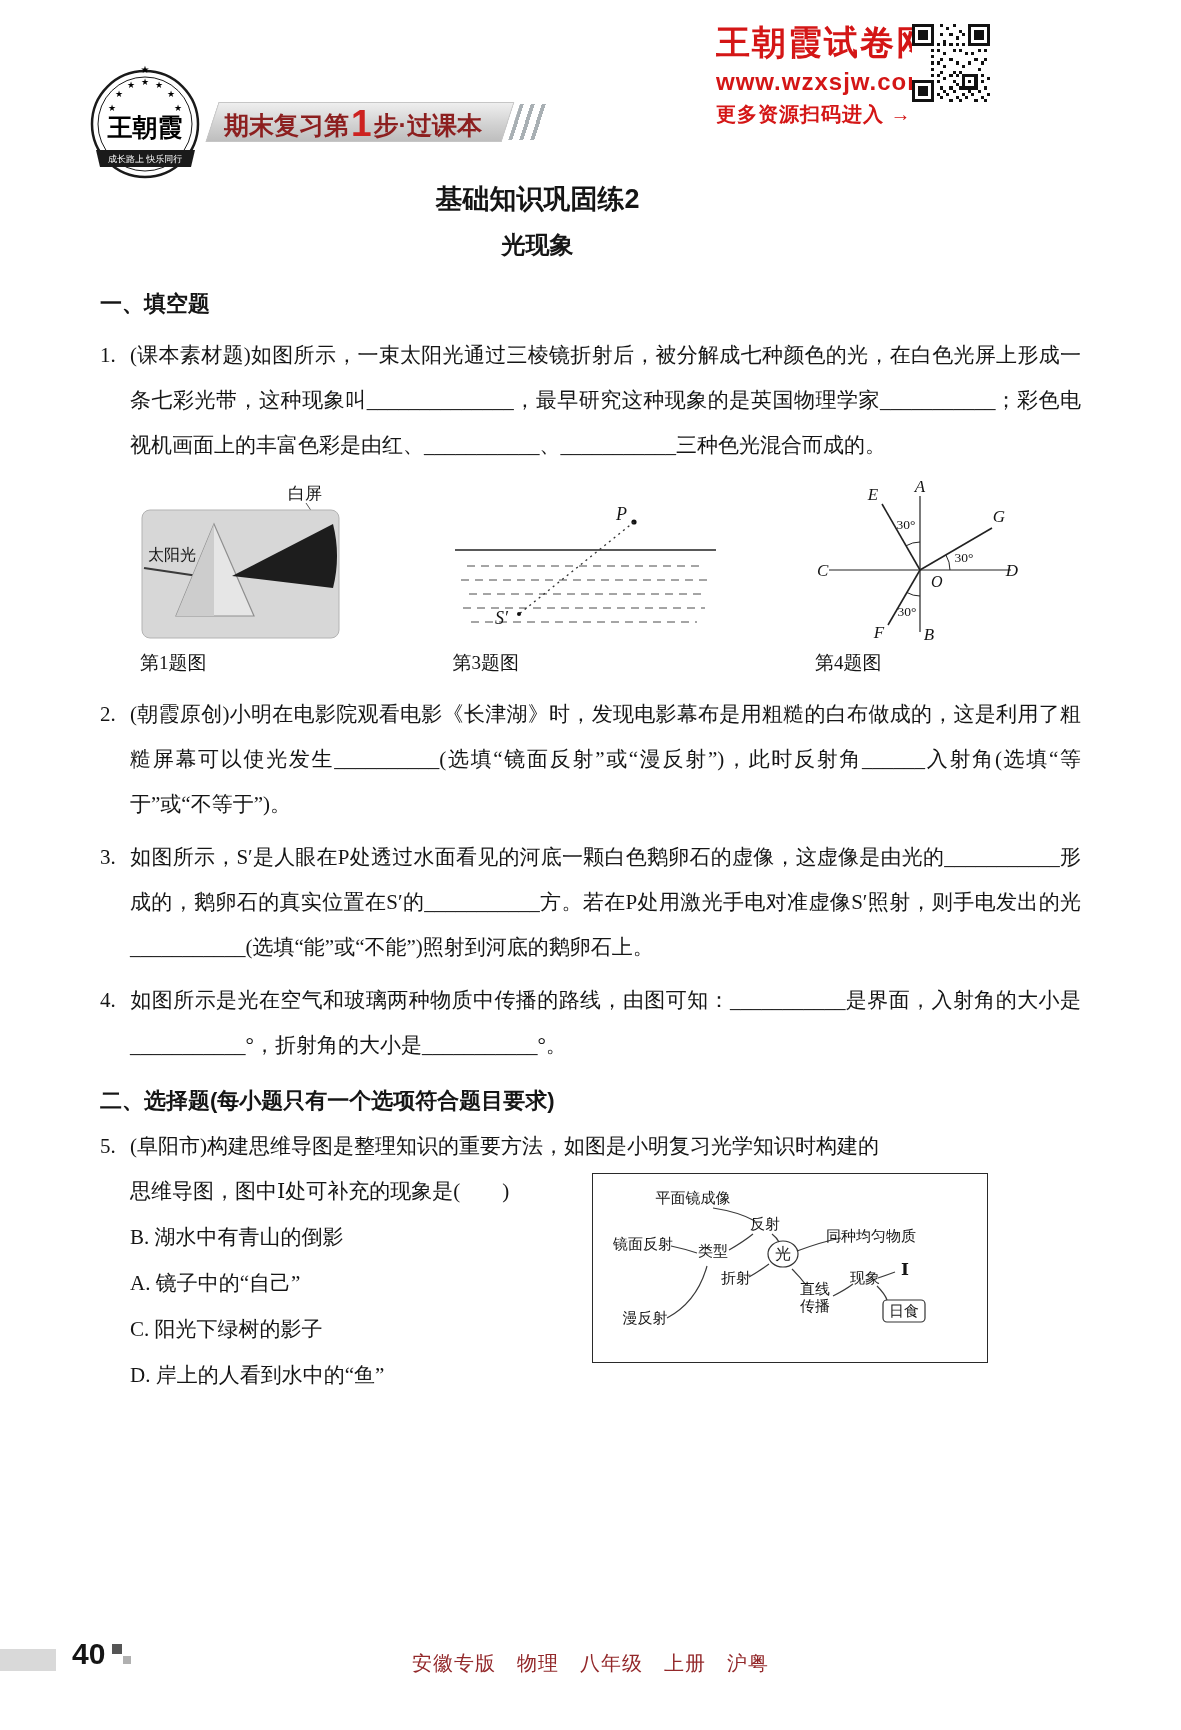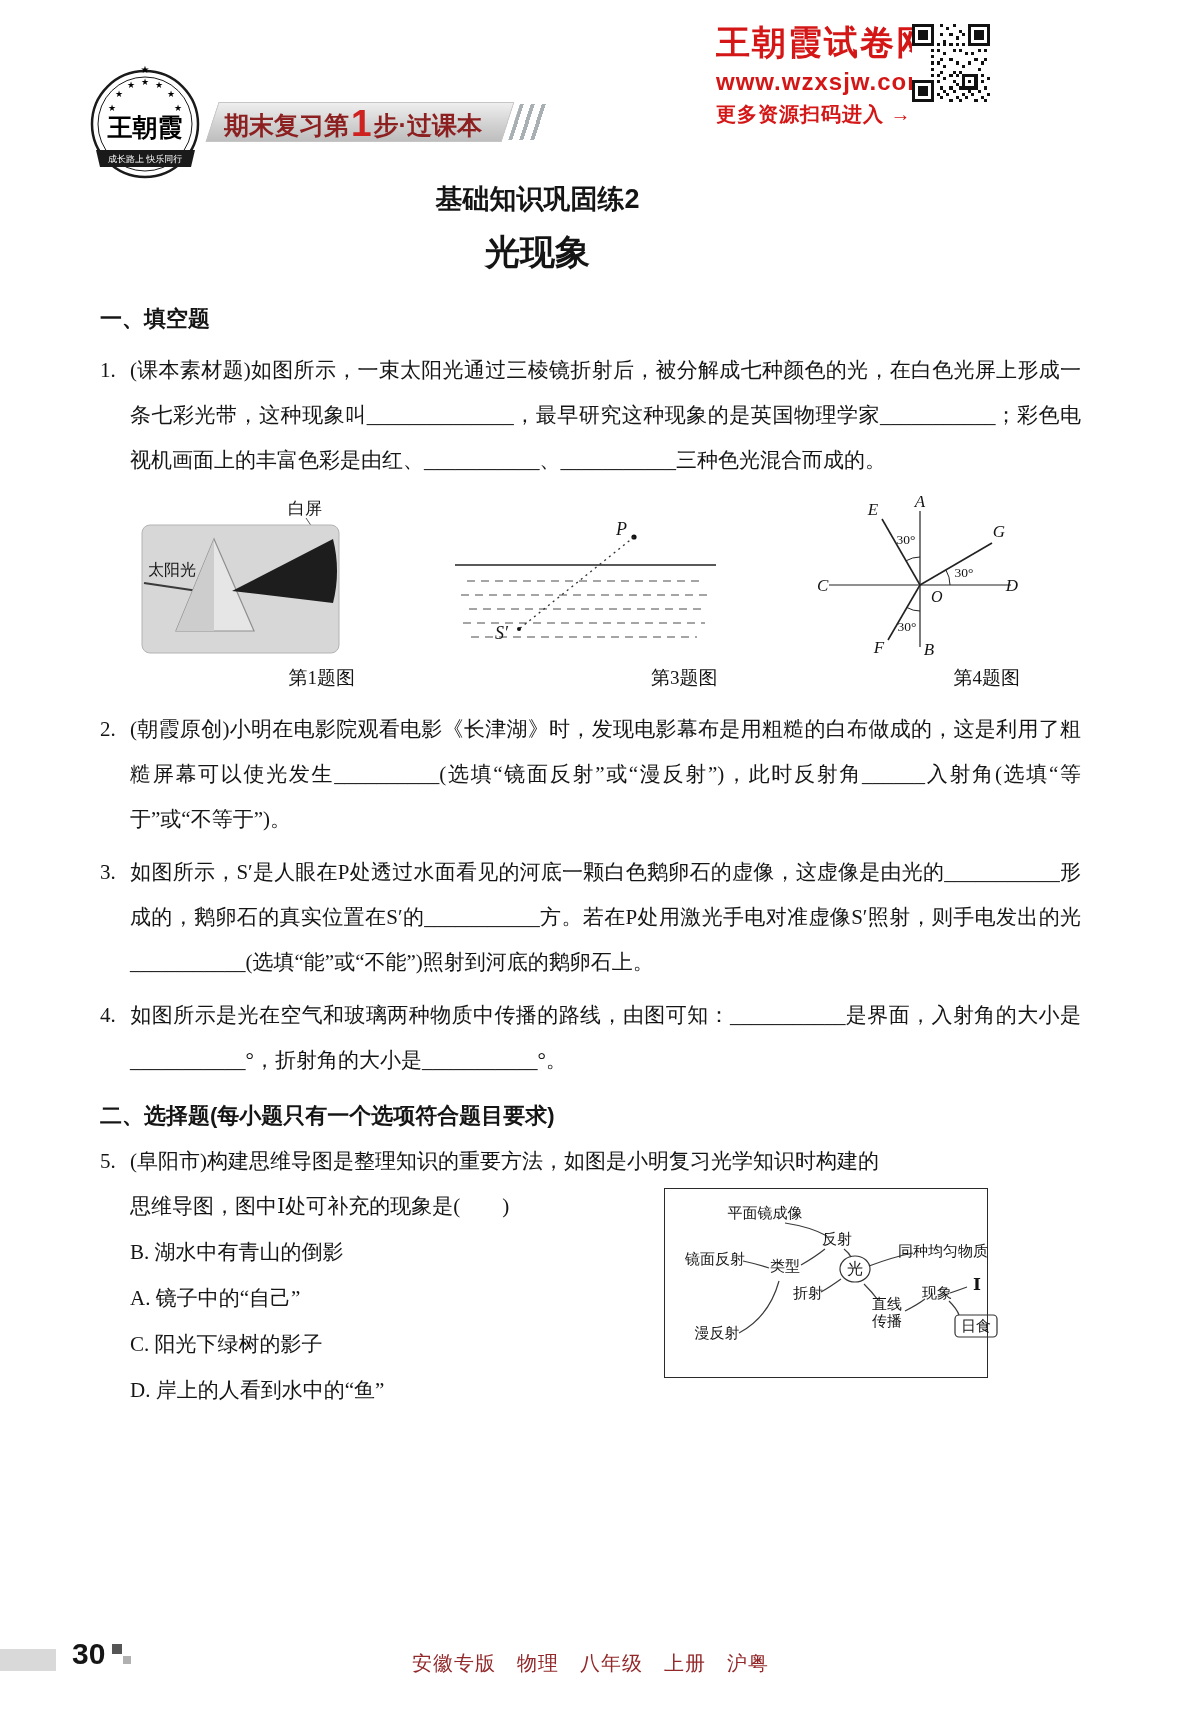--- a/index.html
+++ b/index.html
@@ -25,39 +25,39 @@
                font-size:25px;color:#8c1f1f}
   .banner-step{font-size:37px;color:#cd2220;padding:0 2px;position:relative;top:2px}
   .banner-slashes{position:absolute;left:308px;top:2px;width:32px;height:36px;transform:skewX(-18deg);
                   background:repeating-linear-gradient(90deg,#a9b0b4 0 4px,rgba(255,255,255,0) 4px 11px)}
 
   
   .main{position:absolute;left:100px;top:182px;width:981px}
   .title-wrap{width:875px;text-align:center}
   .page-title{font-size:27px;line-height:1.3;font-weight:bold;
               font-family:"Liberation Sans","DejaVu Sans",sans-serif}
-  .page-subtitle{font-size:35px;line-height:1.3;margin-top:12px;font-weight:bold;
+  .page-subtitle{font-size:24px;line-height:1.3;margin-top:12px;font-weight:bold;
                  font-family:"Liberation Sans","DejaVu Sans",sans-serif}
   .sec-heading{margin-top:29px;font-size:22px;line-height:30px;font-weight:bold;
                font-family:"Liberation Sans","DejaVu Sans",sans-serif}
   .sec-heading.s2{margin-top:18px}
   .q{margin-top:8px;font-size:21px;line-height:45px;padding-left:30px;text-indent:-30px;text-align:justify}
   .q.first{margin-top:14px}
   .qnum{display:inline-block;width:30px;text-indent:0}
   .q5-rest{text-indent:0}
   .opt{line-height:46px}
 
   
   .figrow{display:flex;justify-content:space-between;align-items:flex-end;
           margin:12px 0 16px 40px;width:880px}
   .fig{text-align:center}
-  .figcap{font-size:19px;margin-top:4px;text-align:right;line-height:26px}
+  .figcap{font-size:19px;margin-top:4px;text-align:left;line-height:26px}
   .fig svg text,.mindmap svg text{fill:#141414}
   .it{font-style:italic;font-family:"Liberation Serif","DejaVu Serif",serif}
-  .mindmap{float:right;width:324px;margin:4px 93px 10px 16px;border:1px solid #2a2a2a;background:#fff}
+  .mindmap{float:right;width:396px;margin:4px 93px 10px 16px;border:1px solid #2a2a2a;background:#fff}
 
   
   .footer-bar{position:absolute;left:0;top:1649px;width:56px;height:22px;background:#d9d9d9}
   .footer-pageno{position:absolute;left:72px;top:1637px;font-size:30px;font-weight:bold;
                  font-family:"Liberation Sans","DejaVu Sans",sans-serif}
   .fsq1{position:absolute;left:112px;top:1644px;width:10px;height:10px;background:#555}
   .fsq2{position:absolute;left:123px;top:1656px;width:8px;height:8px;background:#b0b0b0}
   .footer-info{position:absolute;left:0;top:1650px;width:100%;text-align:center;font-size:20px;
                font-weight:normal;color:#93282a;letter-spacing:1px;
                font-family:"Liberation Sans","DejaVu Sans",sans-serif}
@@ -235,18 +235,18 @@
         <div class="opt">B. 湖水中有青山的倒影</div>
         <div class="opt">A. 镜子中的“自己”</div>
         <div class="opt">C. 阳光下绿树的影子</div>
         <div class="opt">D. 岸上的人看到水中的“鱼”</div>
       </div>
     </div>
 
   </div>
 
   <div class="footer-bar"></div>
-  <div class="footer-pageno">30</div>
+  <div class="footer-pageno">40</div>
   <div class="fsq1"></div>
   <div class="fsq2"></div>
   <div class="footer-info">安徽专版　物理　八年级　上册　沪粤</div>
 
 </div>
 
 </body></html>

